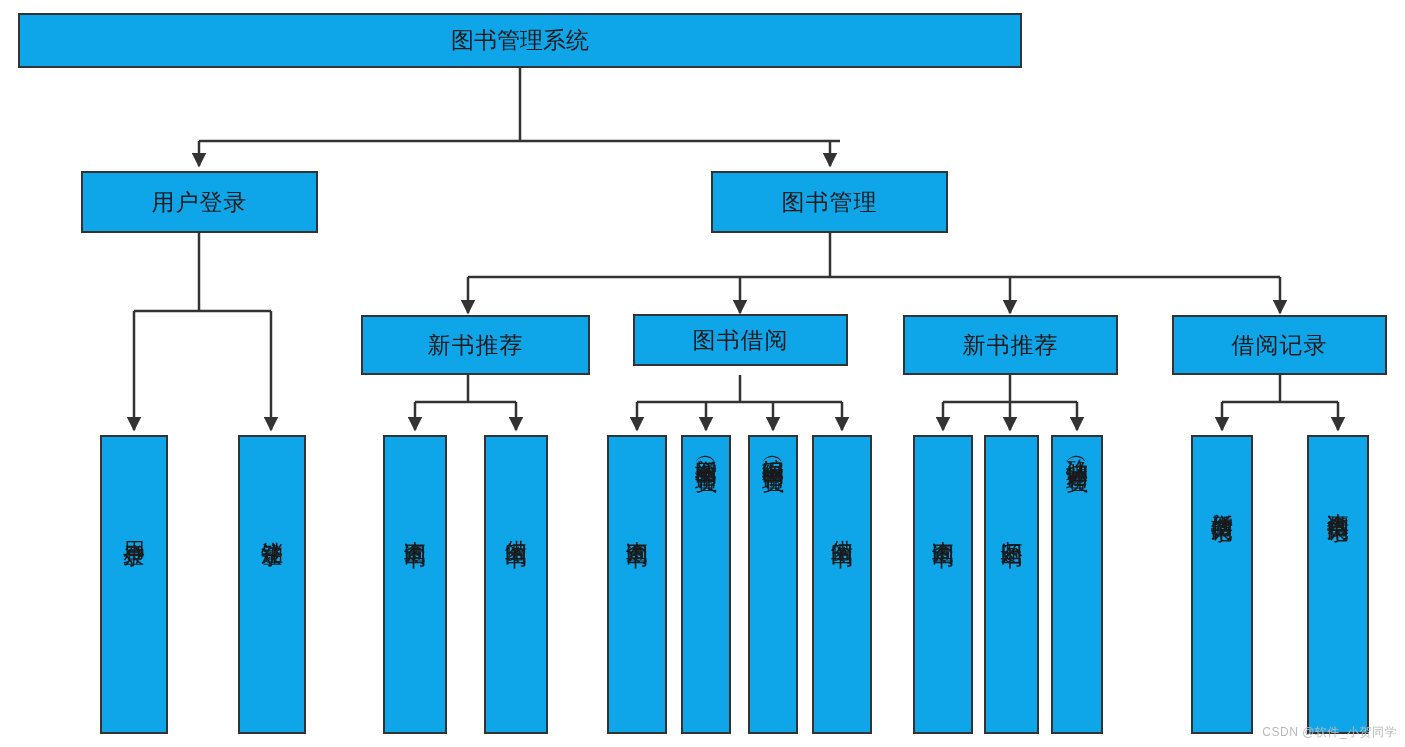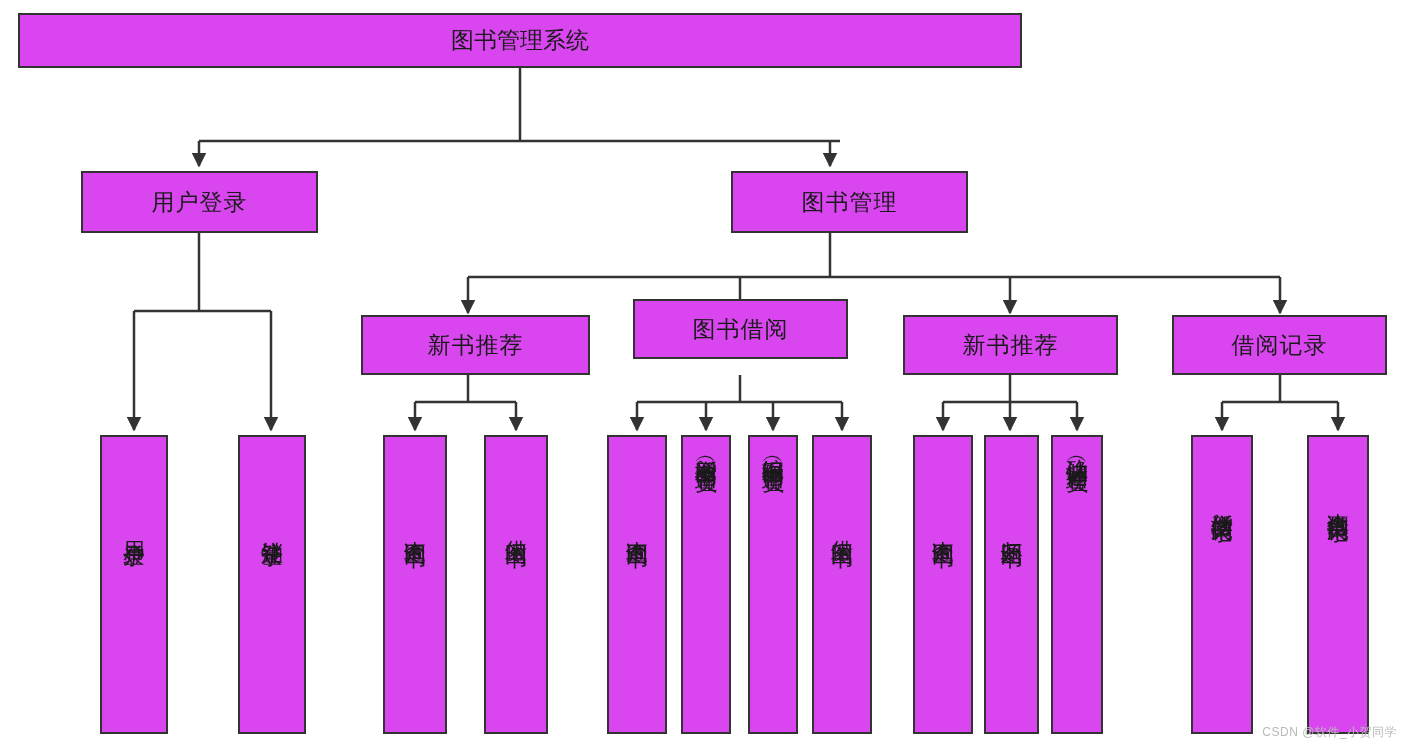--- a/index.html
+++ b/index.html
@@ -23,21 +23,21 @@
     left: 0;
     top: 0;
     width: 1405px;
     height: 747px;
     pointer-events: none;
   }
   .node {
     position: absolute;
     box-sizing: border-box;
     border: 2.5px solid #333333;
-    background: #d946ef;
+    background: #0ea5e9;
     display: flex;
     align-items: center;
     justify-content: center;
     color: #1a1a1a;
   }
   .node.horiz {
     font-size: 23px;
     letter-spacing: 1px;
   }
   .node.root {
@@ -131,28 +131,28 @@
     </g>
   </svg>
 
   <div class="node root" style="left:18px; top:13px; width:1004px; height:55px;">
     <span>图书管理系统</span>
   </div>
 
   <div class="node horiz" style="left:81px; top:171px; width:237px; height:62px;">
     <span>用户登录</span>
   </div>
-  <div class="node horiz" style="left:711px; top:171px; width:237px; height:62px;margin-left:20px;">
+  <div class="node horiz" style="left:711px; top:171px; width:237px; height:62px;">
     <span>图书管理</span>
   </div>
 
   <div class="node horiz" style="left:361px; top:315px; width:229px; height:60px;">
     <span>新书推荐</span>
   </div>
-  <div class="node horiz" style="left:633px; top:299px; width:215px; height:60px;">
+  <div class="node horiz" style="left:633px; top:314px; width:215px; height:52px;">
     <span>图书借阅</span>
   </div>
   <div class="node horiz" style="left:903px; top:315px; width:215px; height:60px;">
     <span>新书推荐</span>
   </div>
   <div class="node horiz" style="left:1172px; top:315px; width:215px; height:60px;">
     <span>借阅记录</span>
   </div>
 
   <div class="node leaf mid-text" style="left:100px; top:435px; width:68px; height:299px;">

